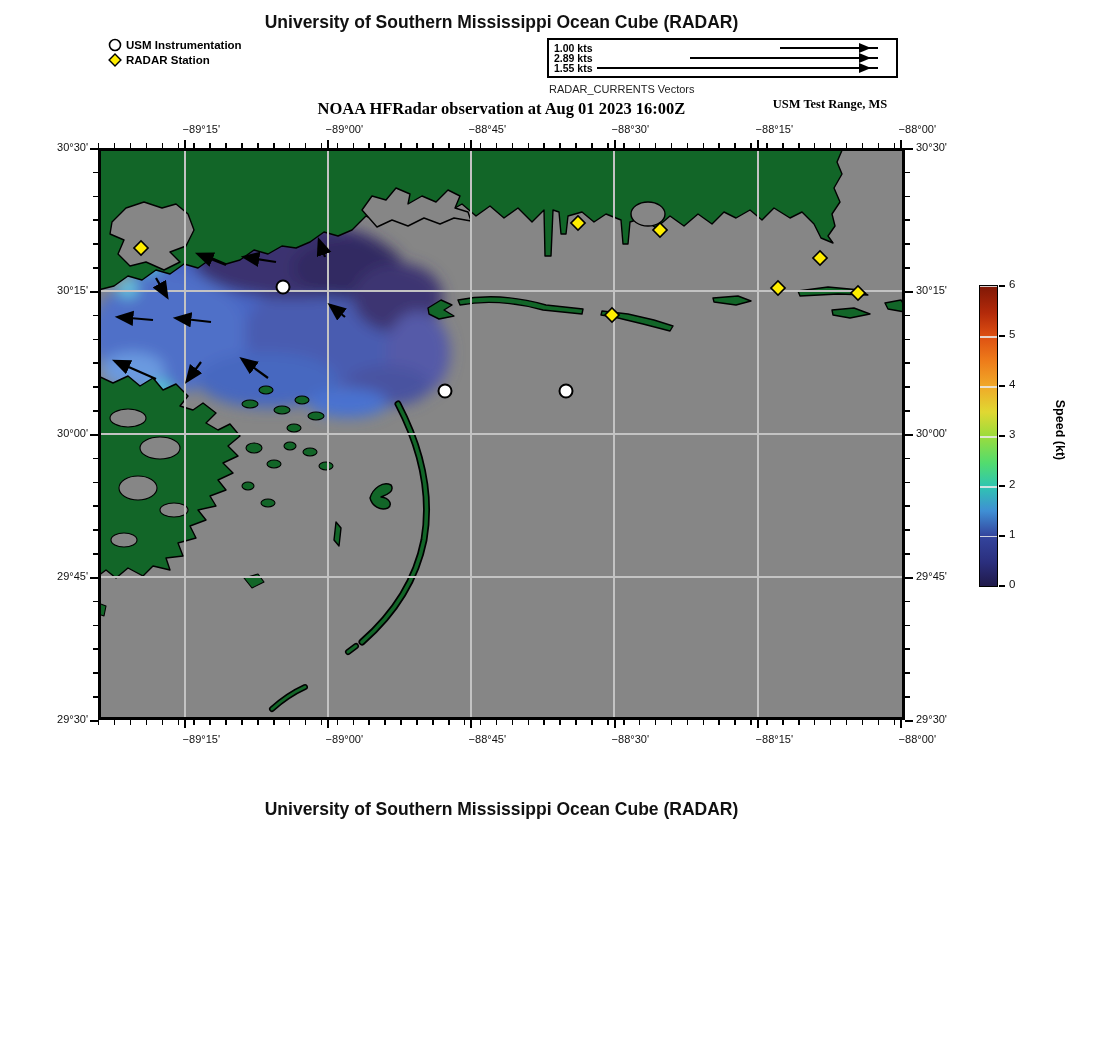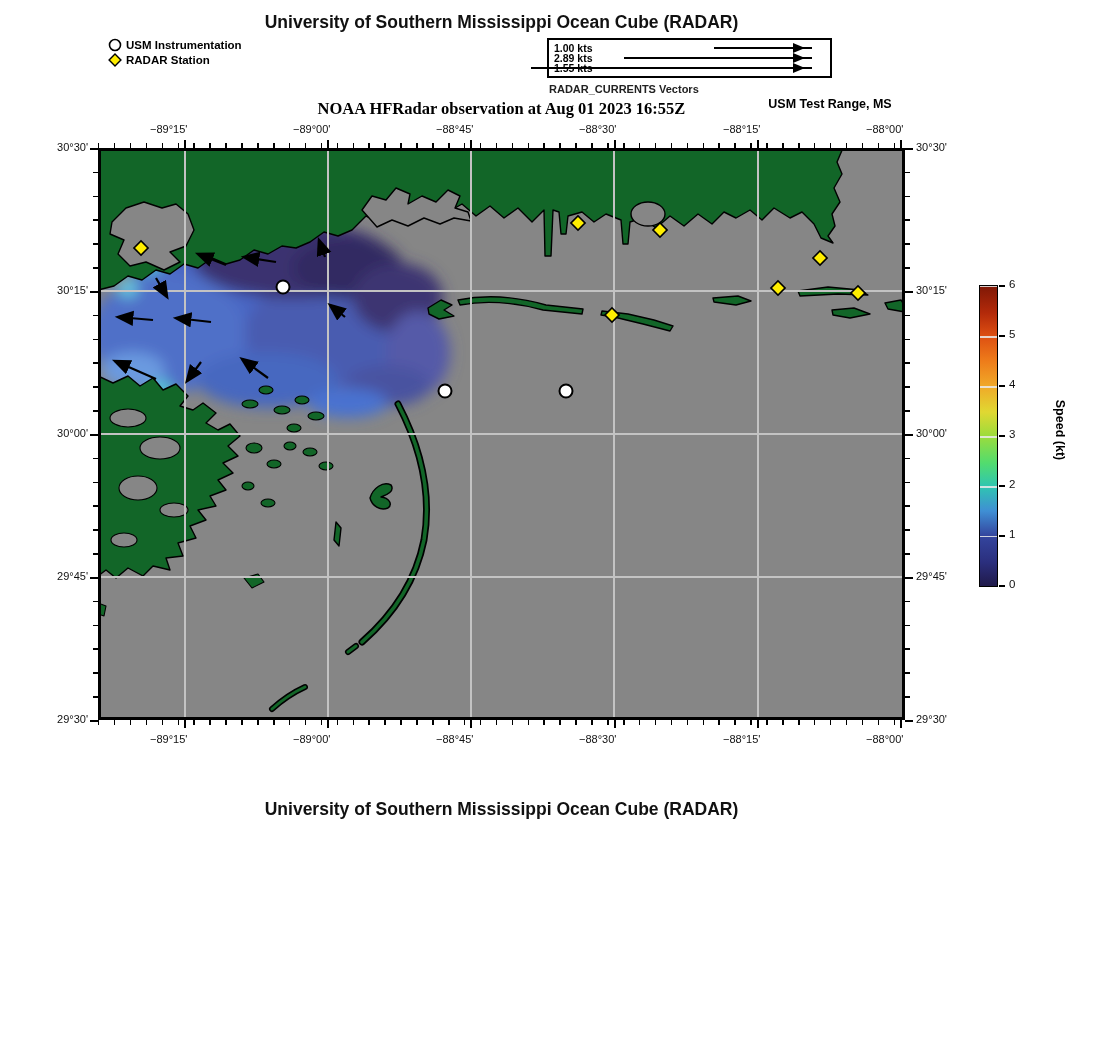--- a/index.html
+++ b/index.html
@@ -10,33 +10,33 @@
          font-size:17.5px;font-weight:bold;color:#111;}
   #title-top{top:12px;}
   #title-bottom{top:799px;}
 
   
   #legend{position:absolute;left:108px;top:37px;font-size:11.5px;font-weight:bold;color:#000;}
   .legend-row{display:flex;align-items:center;height:15px;}
   .legend-row svg{margin-right:4px;}
 
   
-  #vecbox{position:absolute;left:547px;top:38px;width:285px;height:40px;
+  #vecbox{position:absolute;left:547px;top:38px;width:351px;height:40px;
           border:2px solid #000;background:#fff;box-sizing:border-box;text-decoration:underline;}
   .vecrow{position:absolute;left:0;width:100%;height:10px;}
   .vecrow .vlabel{position:absolute;left:5px;top:-1px;font-size:10.5px;font-weight:bold;white-space:nowrap;}
   .vecline{position:absolute;right:18px;top:4px;height:2px;background:#000;}
   .vechead{position:absolute;right:7px;top:-4px;width:0;height:0;
            border-left:12px solid #000;border-top:5px solid transparent;border-bottom:5px solid transparent;}
-  #vec-caption{position:absolute;left:549px;top:83px;font-size:11px;font-weight:bold;color:#222;}
+  #vec-caption{position:absolute;left:549px;top:83px;font-size:11px;font-weight:normal;color:#222;}
 
   #subtitle{position:absolute;left:98px;top:99px;width:807px;text-align:center;
             font-family:"Liberation Serif",serif;font-size:16.5px;font-weight:bold;color:#000;}
   #range-label{position:absolute;left:755px;top:97px;width:150px;text-align:center;
-            font-family:Liberation Sans, sans-serif;font-size:12.5px;font-weight:bold;color:#000;}
+            font-family:Liberation Serif, serif;font-size:12.5px;font-weight:bold;color:#000;}
 
   
   #map-wrap{position:absolute;left:98px;top:148px;width:807px;height:572px;background:#868686;}
   #map-svg{position:absolute;left:0;top:0;}
 
   
   .tickstrip{position:absolute;}
   .t-minor-h{left:98px;width:807px;height:5px;
      background:repeating-linear-gradient(to right,#000 0 1.5px,transparent 1.5px 15.91px);}
   .t-major-h{left:98px;width:807px;height:8px;
@@ -45,21 +45,21 @@
   #ts-top-minor{top:143px;} #ts-top-major{top:140px;}
   #ts-bot-minor{top:720px;} #ts-bot-major{top:720px;}
   .t-minor-v{top:148px;height:573px;width:5px;
      background:repeating-linear-gradient(to bottom,#000 0 1.5px,transparent 1.5px 23.83px);}
   .t-major-v{top:148px;height:574px;width:8px;
      background:repeating-linear-gradient(to bottom,#000 0 2px,transparent 2px 143px);}
   #ts-left-minor{left:93px;} #ts-left-major{left:90px;}
   #ts-right-minor{left:905px;} #ts-right-major{left:905px;}
 
   .ticklabel{position:absolute;font-size:11px;color:#111;white-space:nowrap;}
-  .xt{width:70px;text-align:left;}
+  .xt{width:70px;text-align:right;}
   .yt-l{width:55px;text-align:right;}
   .yt-r{width:55px;text-align:left;}
 
   
   #cbar{position:absolute;left:979px;top:285px;width:17px;height:300px;
         border:1.5px solid #000;box-sizing:content-box;
         background:linear-gradient(to top,
           #201a4a 0%, #2b2f7e 8%, #34459e 16.7%, #3f8fd4 25%, #2fc6b0 33.3%,
           #52dc6e 41%, #9cdc3c 50%, #e0d832 58%, #f0a828 66.7%, #ee7c1a 75%,
           #dd4f12 83.3%, #b32a0a 91%, #7f1806 100%);}
@@ -107,21 +107,21 @@
     </div>
     <div class="vecrow" style="top:23px;">
       <span class="vlabel">1.55 kts</span>
       <span class="vecline" style="width:281px;">
           <span class="vechead"></span>
         </span>
     </div>
   </div>
   <div id="vec-caption">RADAR_CURRENTS Vectors</div>
 
-  <div id="subtitle">NOAA HFRadar observation at Aug 01 2023 16:55Z</div>
+  <div id="subtitle">NOAA HFRadar observation at Aug 01 2023 16:00Z</div>
   <div id="range-label">USM Test Range, MS</div>
 
   <div id="map-wrap">
     <svg id="map-svg" width="807" height="572" viewBox="0 0 807 572">
       <defs>
         <filter id="blurF" x="-30%" y="-30%" width="160%" height="160%">
             <feGaussianBlur stdDeviation="7"></feGaussianBlur>
           </filter>
         <marker id="ah" markerWidth="9" markerHeight="8" refX="7" refY="3.5" orient="auto">
           <path d="M0 0 L8.5 3.5 L0 7 Z" fill="#000"></path>

